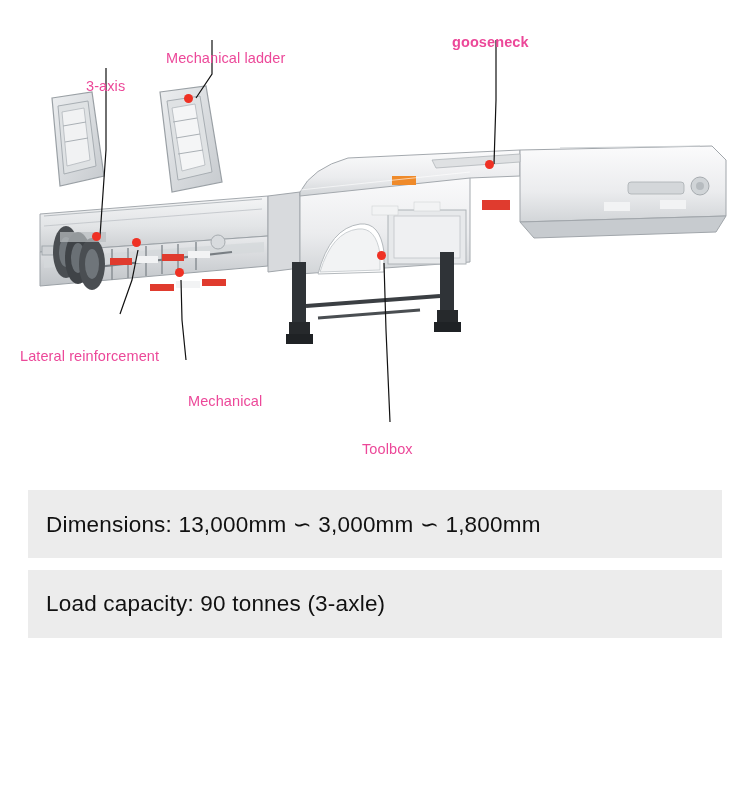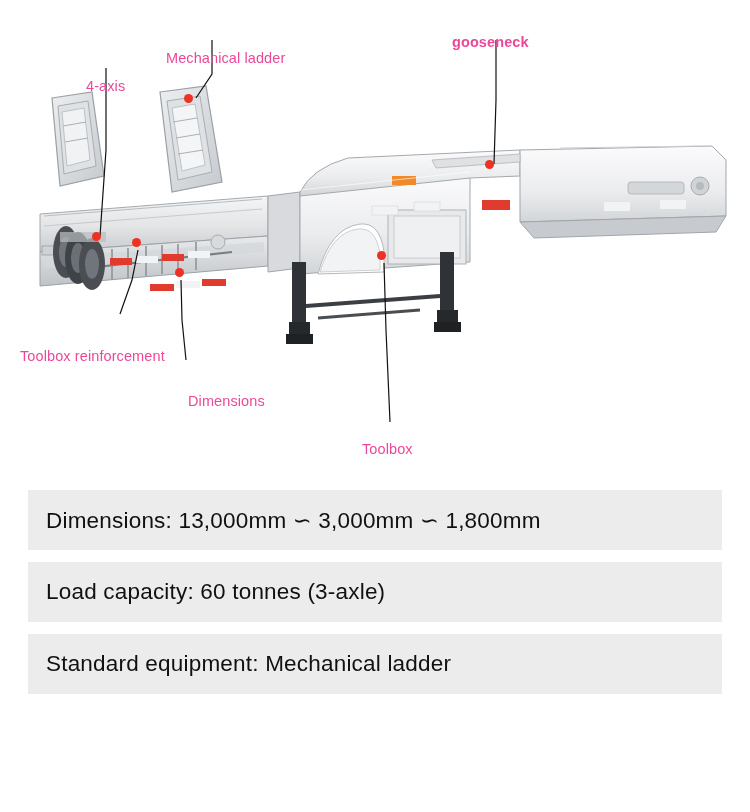--- a/index.html
+++ b/index.html
@@ -49,21 +49,21 @@
   #specs {
     position: absolute;
     left: 0;
     top: 470px;
     width: 750px;
     height: 342px;
     background: #ffffff;
   }
   .spec-row {
     position: relative;
-    height: 60px;
+    height: 68px;
     margin: 0 28px 12px 28px;
     background: #ececec;
     display: flex;
     align-items: center;
     padding-left: 18px;
     box-sizing: border-box;
   }
   .spec-text {
     font-size: 22.5px;
     color: #111111;
@@ -220,36 +220,33 @@
       <polyline points="390,422 386,330 384,263"></polyline>
     </g>
   </svg>
 
   <div class="callout-label" style="left:166px; top:22px;">Mechanical ladder</div>
   <div class="dot" style="left:184px; top:94px;"></div>
 
   <div class="callout-label" style="left:452px; top:6px;font-weight:bold;">gooseneck</div>
   <div class="dot" style="left:485px; top:160px;"></div>
 
-  <div class="callout-label" style="left:86px; top:50px;">4-axis</div>
+  <div class="callout-label" style="left:86px; top:50px;">3-axis</div>
   <div class="dot" style="left:92px; top:232px;"></div>
 
-  <div class="callout-label" style="left:20px; top:320px;">Toolbox reinforcement</div>
+  <div class="callout-label" style="left:20px; top:320px;">Lateral reinforcement</div>
   <div class="dot" style="left:132px; top:238px;"></div>
 
-  <div class="callout-label" style="left:188px; top:365px;">Dimensions</div>
+  <div class="callout-label" style="left:188px; top:365px;">Mechanical</div>
   <div class="dot" style="left:175px; top:268px;"></div>
 
   <div class="callout-label" style="left:362px; top:413px;">Toolbox</div>
   <div class="dot" style="left:377px; top:251px;"></div>
 </div>
 
 <div id="specs">
   <div class="spec-row">
     <span class="spec-text">Dimensions: 13,000mm ∽ 3,000mm ∽ 1,800mm</span>
   </div>
   <div class="spec-row">
-    <span class="spec-text">Load capacity: 60 tonnes (3-axle)</span>
-  </div>
-  <div class="spec-row">
-    <span class="spec-text">Standard equipment: Mechanical ladder</span>
+    <span class="spec-text">Load capacity: 90 tonnes (3-axle)</span>
   </div>
 </div>
 
 </body></html>

